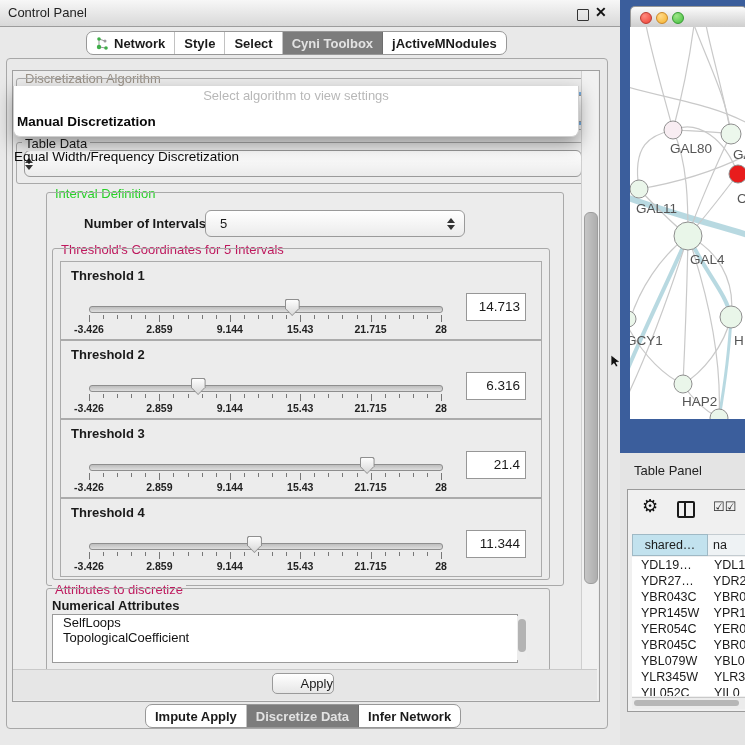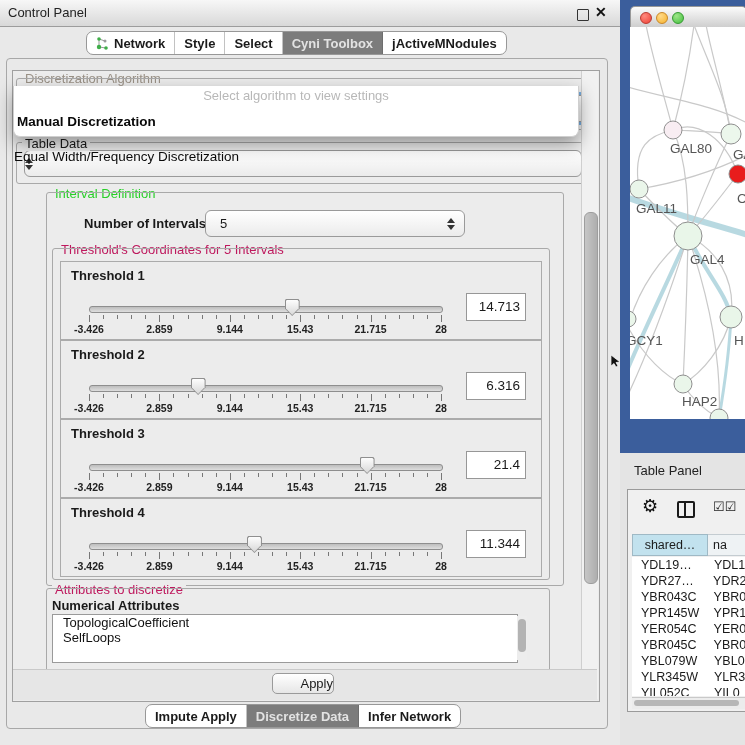--- a/index.html
+++ b/index.html
@@ -333,22 +333,22 @@
       <div class="ticklab" style="left: 284.6px;">21.715</div>
       <div class="ticklab" style="left: 355px;">28</div>
       <div class="vbox">11.344</div>
     </div>
   </div>
 
 <span class="abs gtitle blue" style="left:52px;top:582px;">Attributes to discretize</span>
 <div class="abs group" style="left:46px;top:588px;width:502px;height:84px;"></div>
 <span class="abs boldlab" style="left:52px;top:598px;">Numerical Attributes</span>
 <div class="abs attrlist" id="attr-host">
+    <div class="item">SelfLoops</div>
     <div class="item">TopologicalCoefficient</div>
-    <div class="item">SelfLoops</div>
   </div>
 <div class="abs vscroll-sm">
     <div class="th"></div>
   </div>
 
 <div class="abs vscroll-main">
     <div class="th"></div>
   </div>
 
 <div class="abs applystrip"></div>

